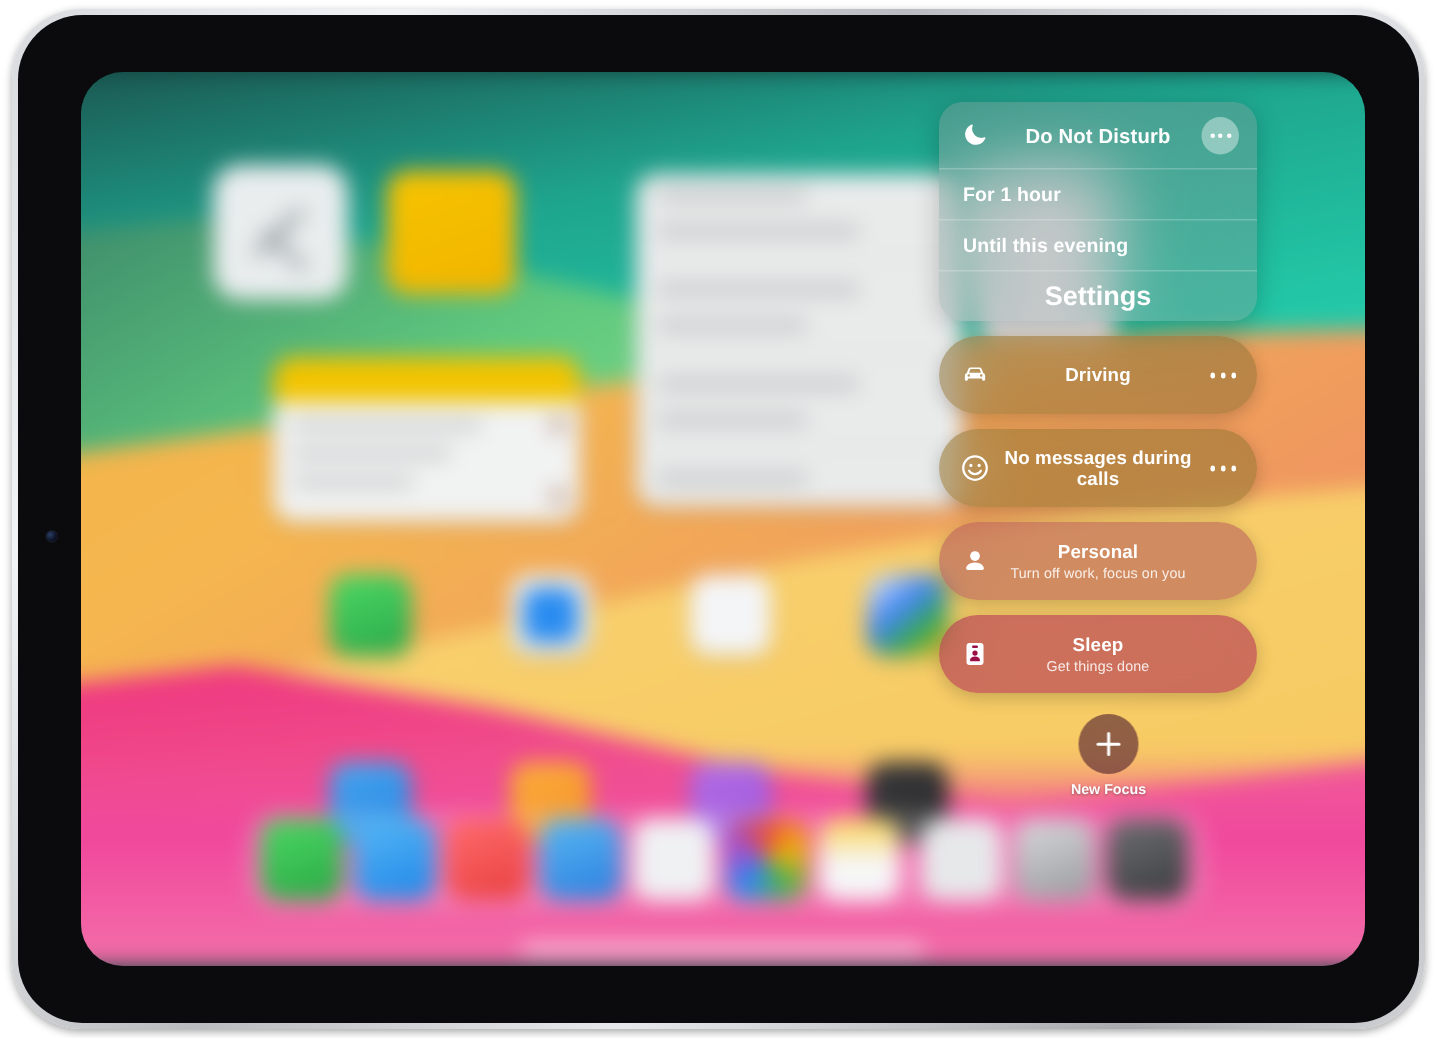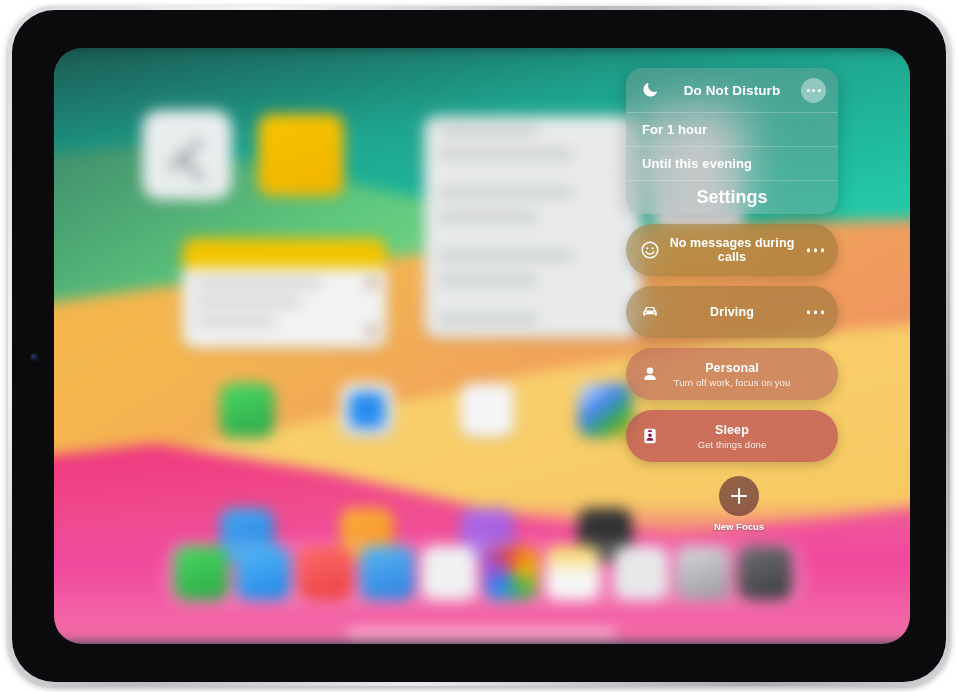--- a/index.html
+++ b/index.html
@@ -228,43 +228,43 @@
         <div class="dnd-row">
           <div class="t1">For 1 hour</div>
         </div>
         <div class="dnd-row">
           <div class="t1">Until this evening</div>
         </div>
         <div class="dnd-settings">Settings</div>
       </div>
 
 
+      <div class="fbtn" id="b-drive">
+        <svg class="fico" viewBox="0 0 24 24">
+          <path fill="#fff" d="M5.4 10.4 6.6 7.3C6.9 6.5 7.6 6 8.5 6h7c.9 0 1.6.5 1.9 1.3l1.2 3.1c.9.3 1.5 1.1 1.5 2.1v3.1c0 .5-.4.9-.9.9h-.6c-.5 0-.9-.4-.9-.9v-.8H6.3v.8c0 .5-.4.9-.9.9h-.6c-.5 0-.9-.4-.9-.9v-3.1c0-1 .6-1.8 1.5-2.1zm1.8-.3h9.6l-1-2.5c-.1-.3-.3-.4-.6-.4H8.8c-.3 0-.5.1-.6.4zM7 13.4a1 1 0 1 0 0-2 1 1 0 0 0 0 2zm10 0a1 1 0 1 0 0-2 1 1 0 0 0 0 2z"></path>
+        </svg>
+        <div class="flbl">
+          <div class="ft">Driving</div>
+        </div>
+        <span class="fell">
+            <i></i>
+            <i></i>
+            <i></i>
+          </span>
+      </div>
+
       <div class="fbtn" id="b-nomsg">
         <svg class="fico" viewBox="0 0 24 24">
           <circle cx="12" cy="12" r="9.4" fill="none" stroke="#fff" stroke-width="1.8"></circle>
           <circle cx="8.7" cy="9.9" r="1.3" fill="#fff"></circle>
           <circle cx="15.3" cy="9.9" r="1.3" fill="#fff"></circle>
           <path d="M7.3 14.2a5.4 5.4 0 0 0 9.4 0" fill="none" stroke="#fff" stroke-width="1.8" stroke-linecap="round"></path>
         </svg>
         <div class="flbl">
           <div class="ft">No messages during calls</div>
-        </div>
-        <span class="fell">
-            <i></i>
-            <i></i>
-            <i></i>
-          </span>
-      </div>
-
-      <div class="fbtn" id="b-drive">
-        <svg class="fico" viewBox="0 0 24 24">
-          <path fill="#fff" d="M5.4 10.4 6.6 7.3C6.9 6.5 7.6 6 8.5 6h7c.9 0 1.6.5 1.9 1.3l1.2 3.1c.9.3 1.5 1.1 1.5 2.1v3.1c0 .5-.4.9-.9.9h-.6c-.5 0-.9-.4-.9-.9v-.8H6.3v.8c0 .5-.4.9-.9.9h-.6c-.5 0-.9-.4-.9-.9v-3.1c0-1 .6-1.8 1.5-2.1zm1.8-.3h9.6l-1-2.5c-.1-.3-.3-.4-.6-.4H8.8c-.3 0-.5.1-.6.4zM7 13.4a1 1 0 1 0 0-2 1 1 0 0 0 0 2zm10 0a1 1 0 1 0 0-2 1 1 0 0 0 0 2z"></path>
-        </svg>
-        <div class="flbl">
-          <div class="ft">Driving</div>
         </div>
         <span class="fell">
             <i></i>
             <i></i>
             <i></i>
           </span>
       </div>
 
       <div class="fbtn" id="b-personal">
         <svg class="fico" viewBox="0 0 24 24">

